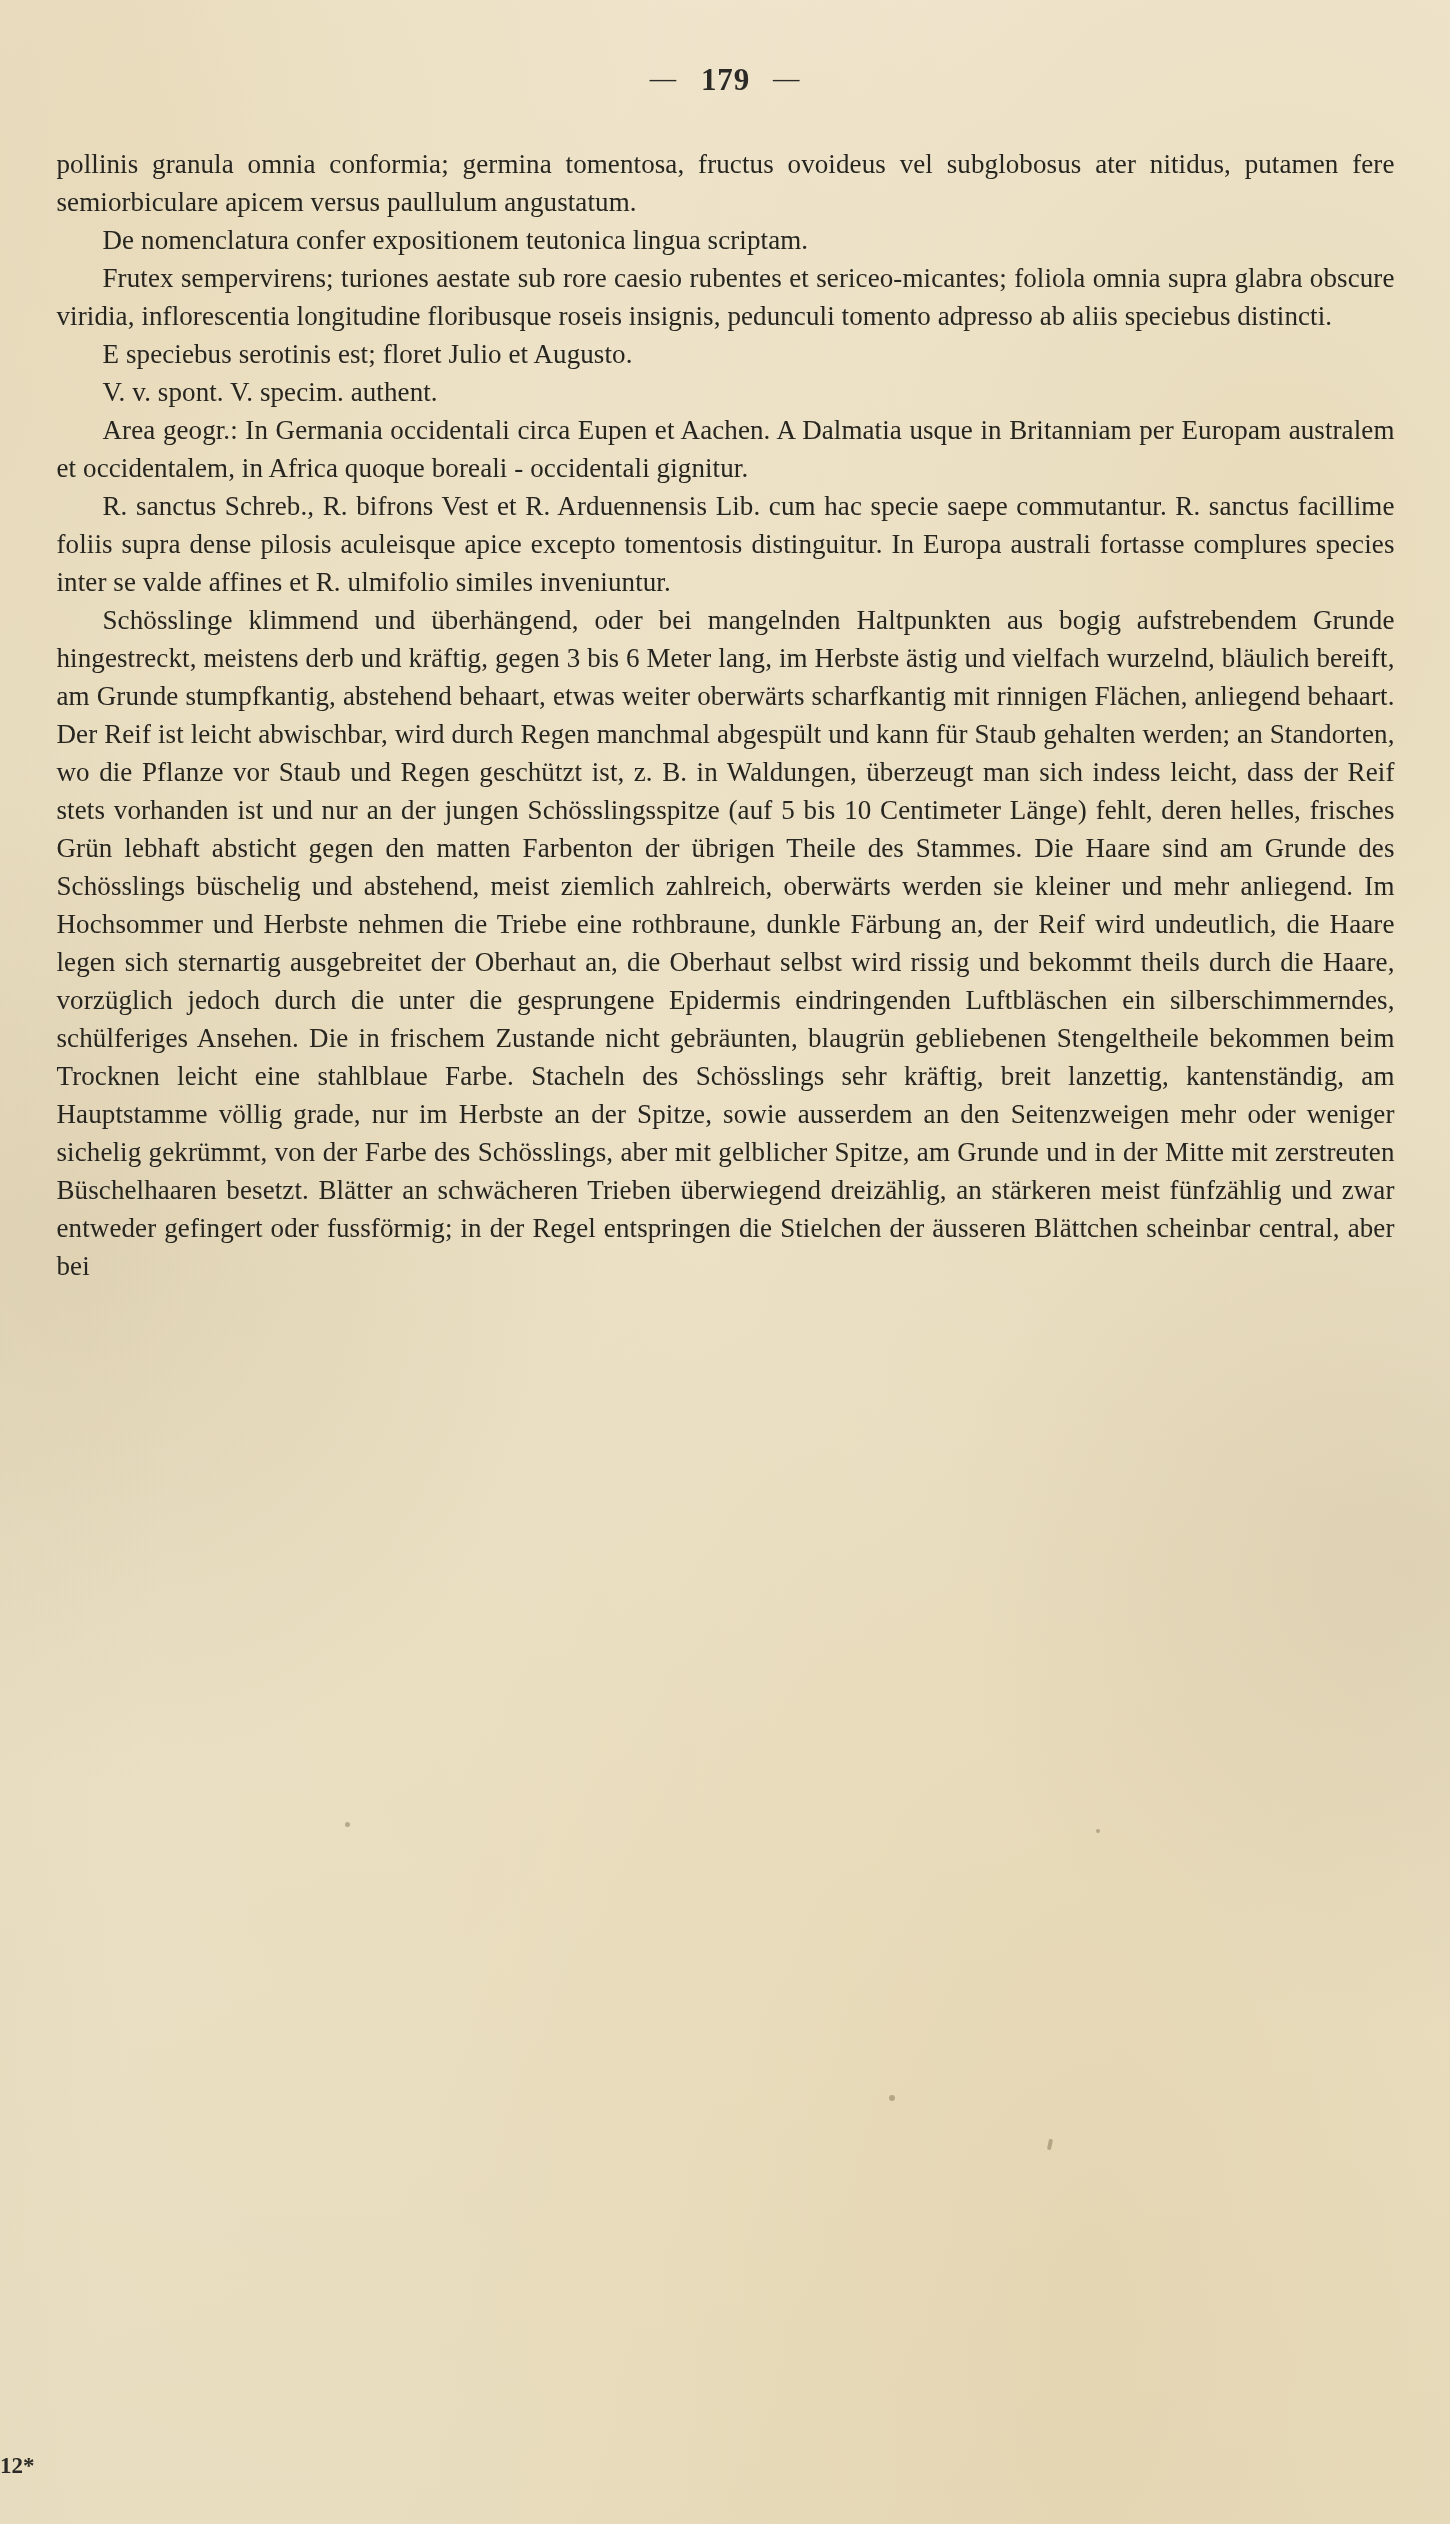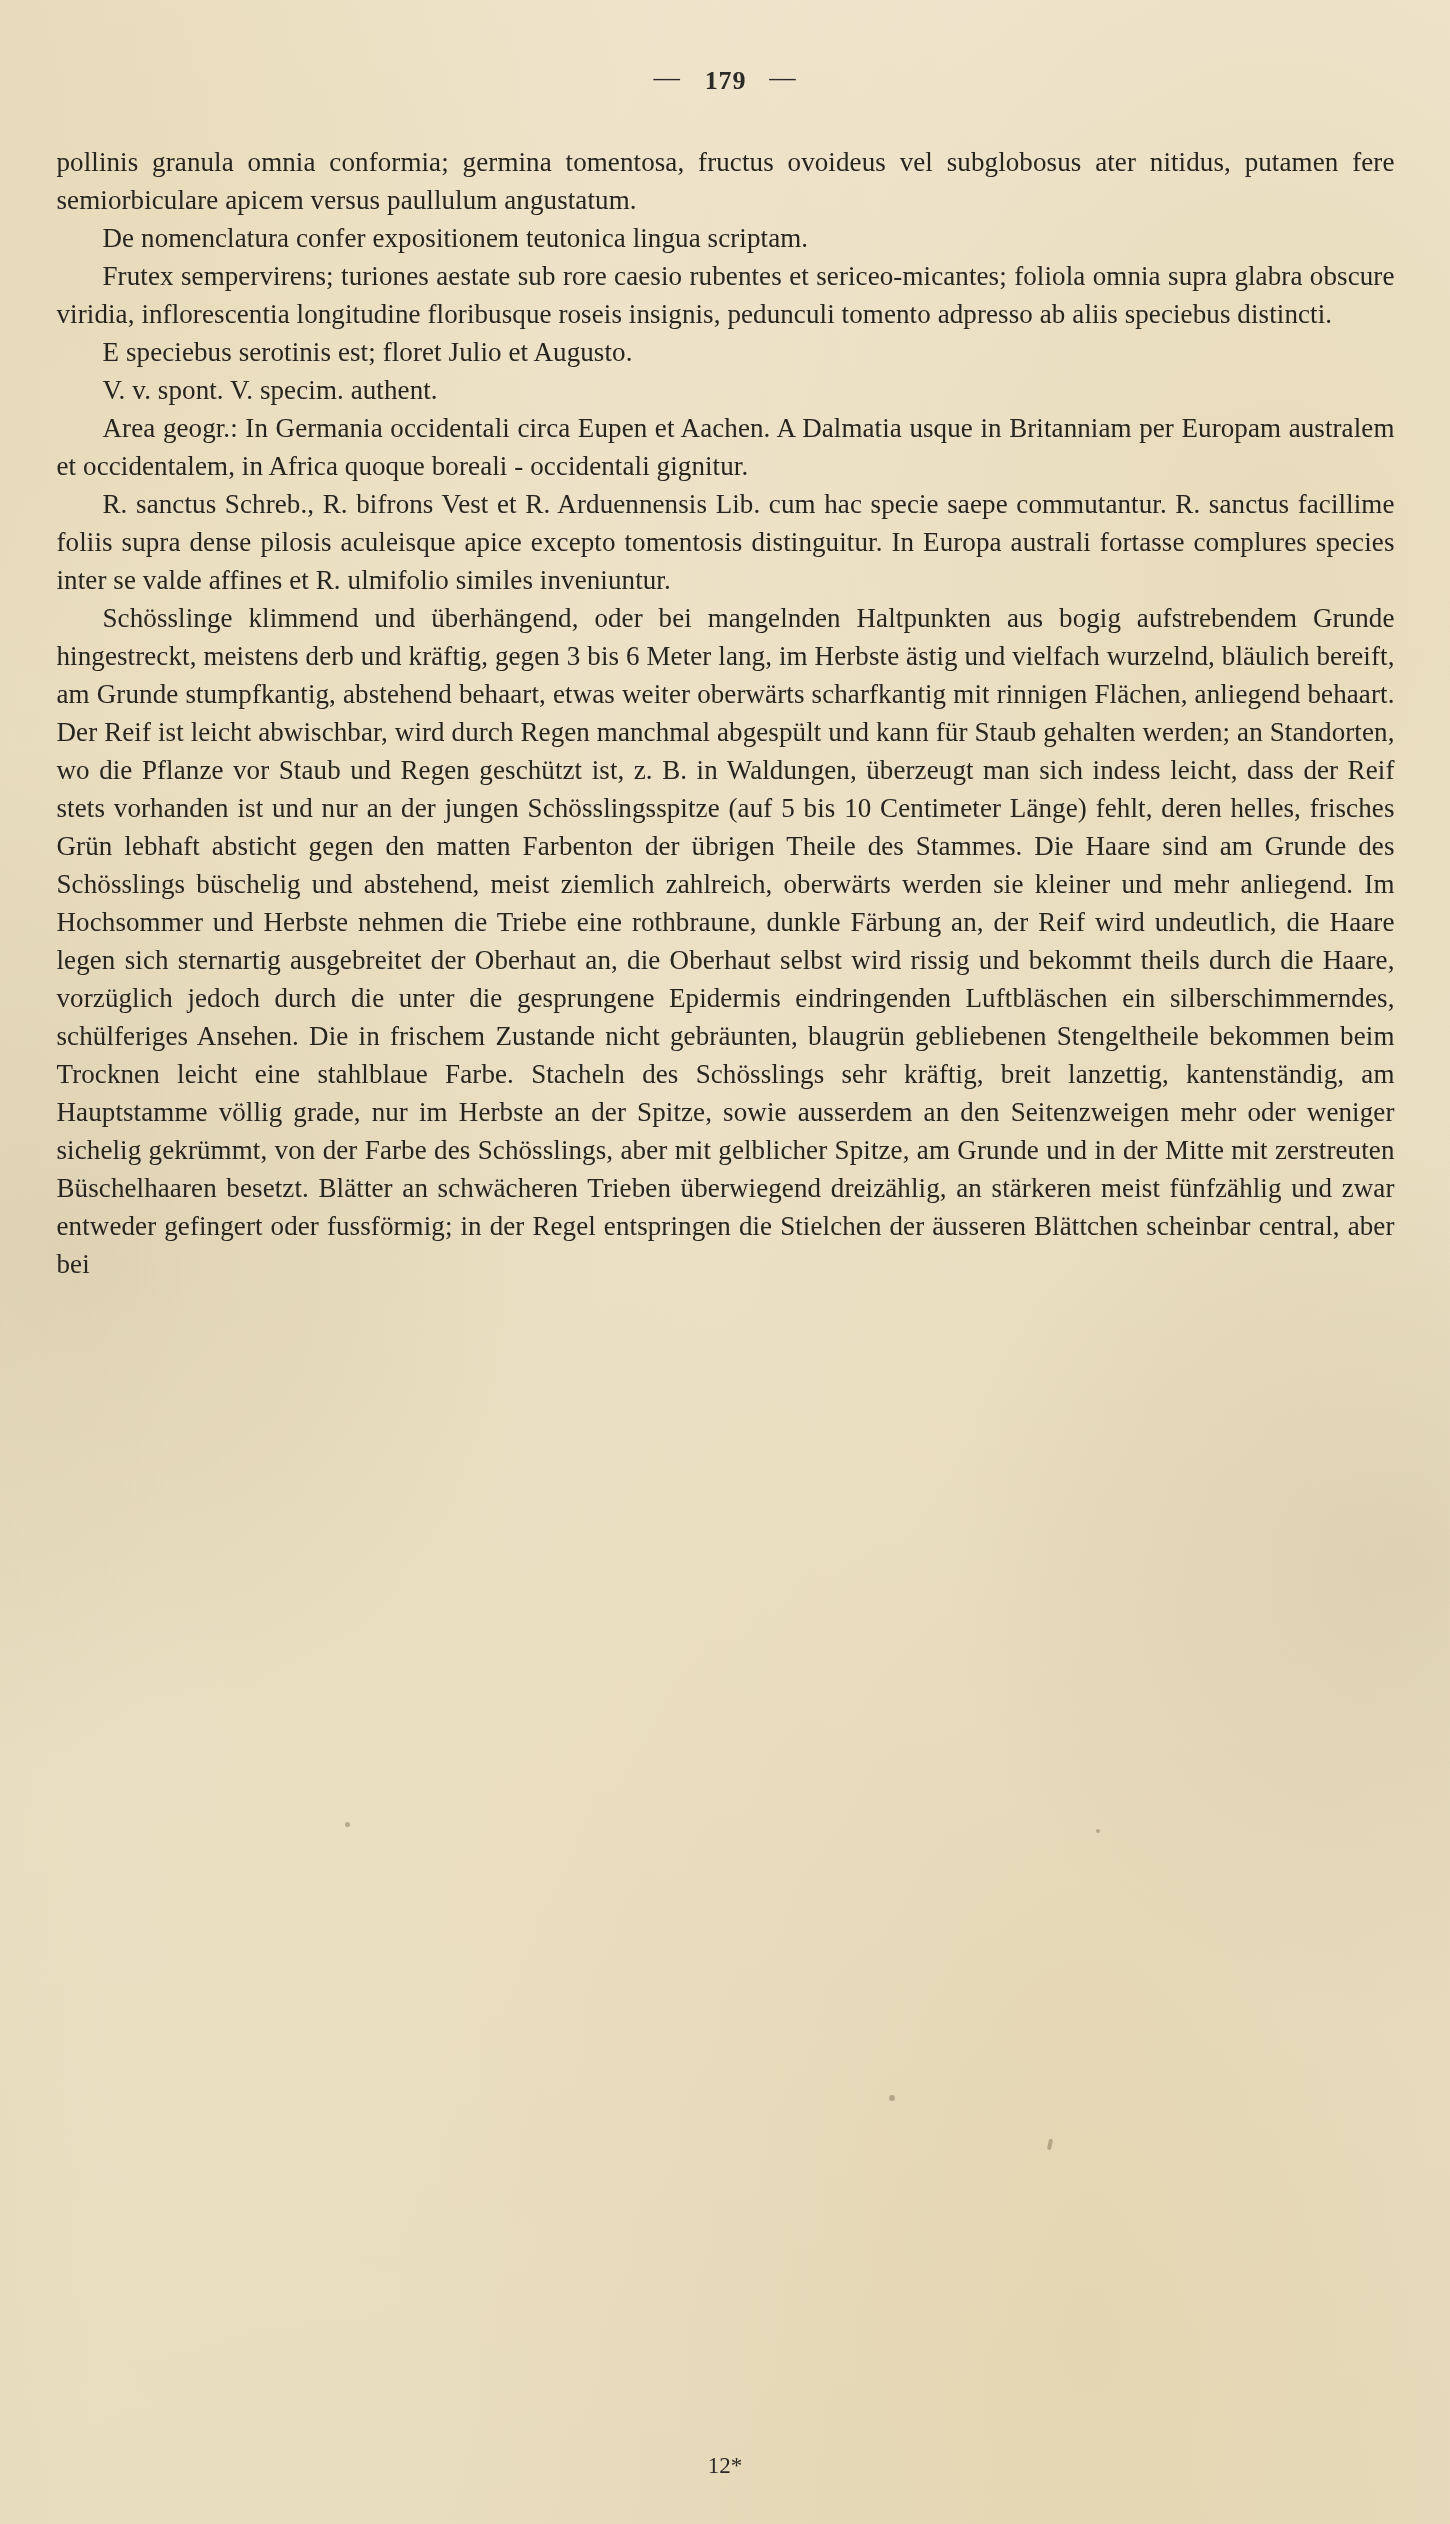--- a/index.html
+++ b/index.html
@@ -51,21 +51,21 @@
     font-family: "Liberation Serif", serif;
   }
   .folio .dash {
     display: inline-block;
     padding: 0 23px;
     font-size: 26.4px;
     vertical-align: 2.6px;
   }
   .folio .num {
     font-weight: 700;
-    font-size: 26px;
+    font-size: 31px;
     letter-spacing: 0.9px;
     font-family: Liberation Serif, serif;
   }
   .body-text {
     padding: 0 3.5px;
     color: #26241f;
     margin-top: 14px;
   }
   p {
     margin: 0;
@@ -82,23 +82,23 @@
     text-indent: 46px;
   }
   p.first {
     text-indent: 0;
   }
   .catchword {
     position: absolute;
     bottom: 46px;
     left: 0;
     right: 1px;
-    text-align: center;
+    text-align: left;
     font-size: 23px;
-    font-weight: 400;
+    font-weight: 700;
     color: #2c2a26;
     z-index: 2;
     font-family: "Liberation Serif", serif;
   }
   
   .speck {
     position: absolute;
     border-radius: 50%;
     background: rgba(90,72,45,0.35);
     z-index: 3;

